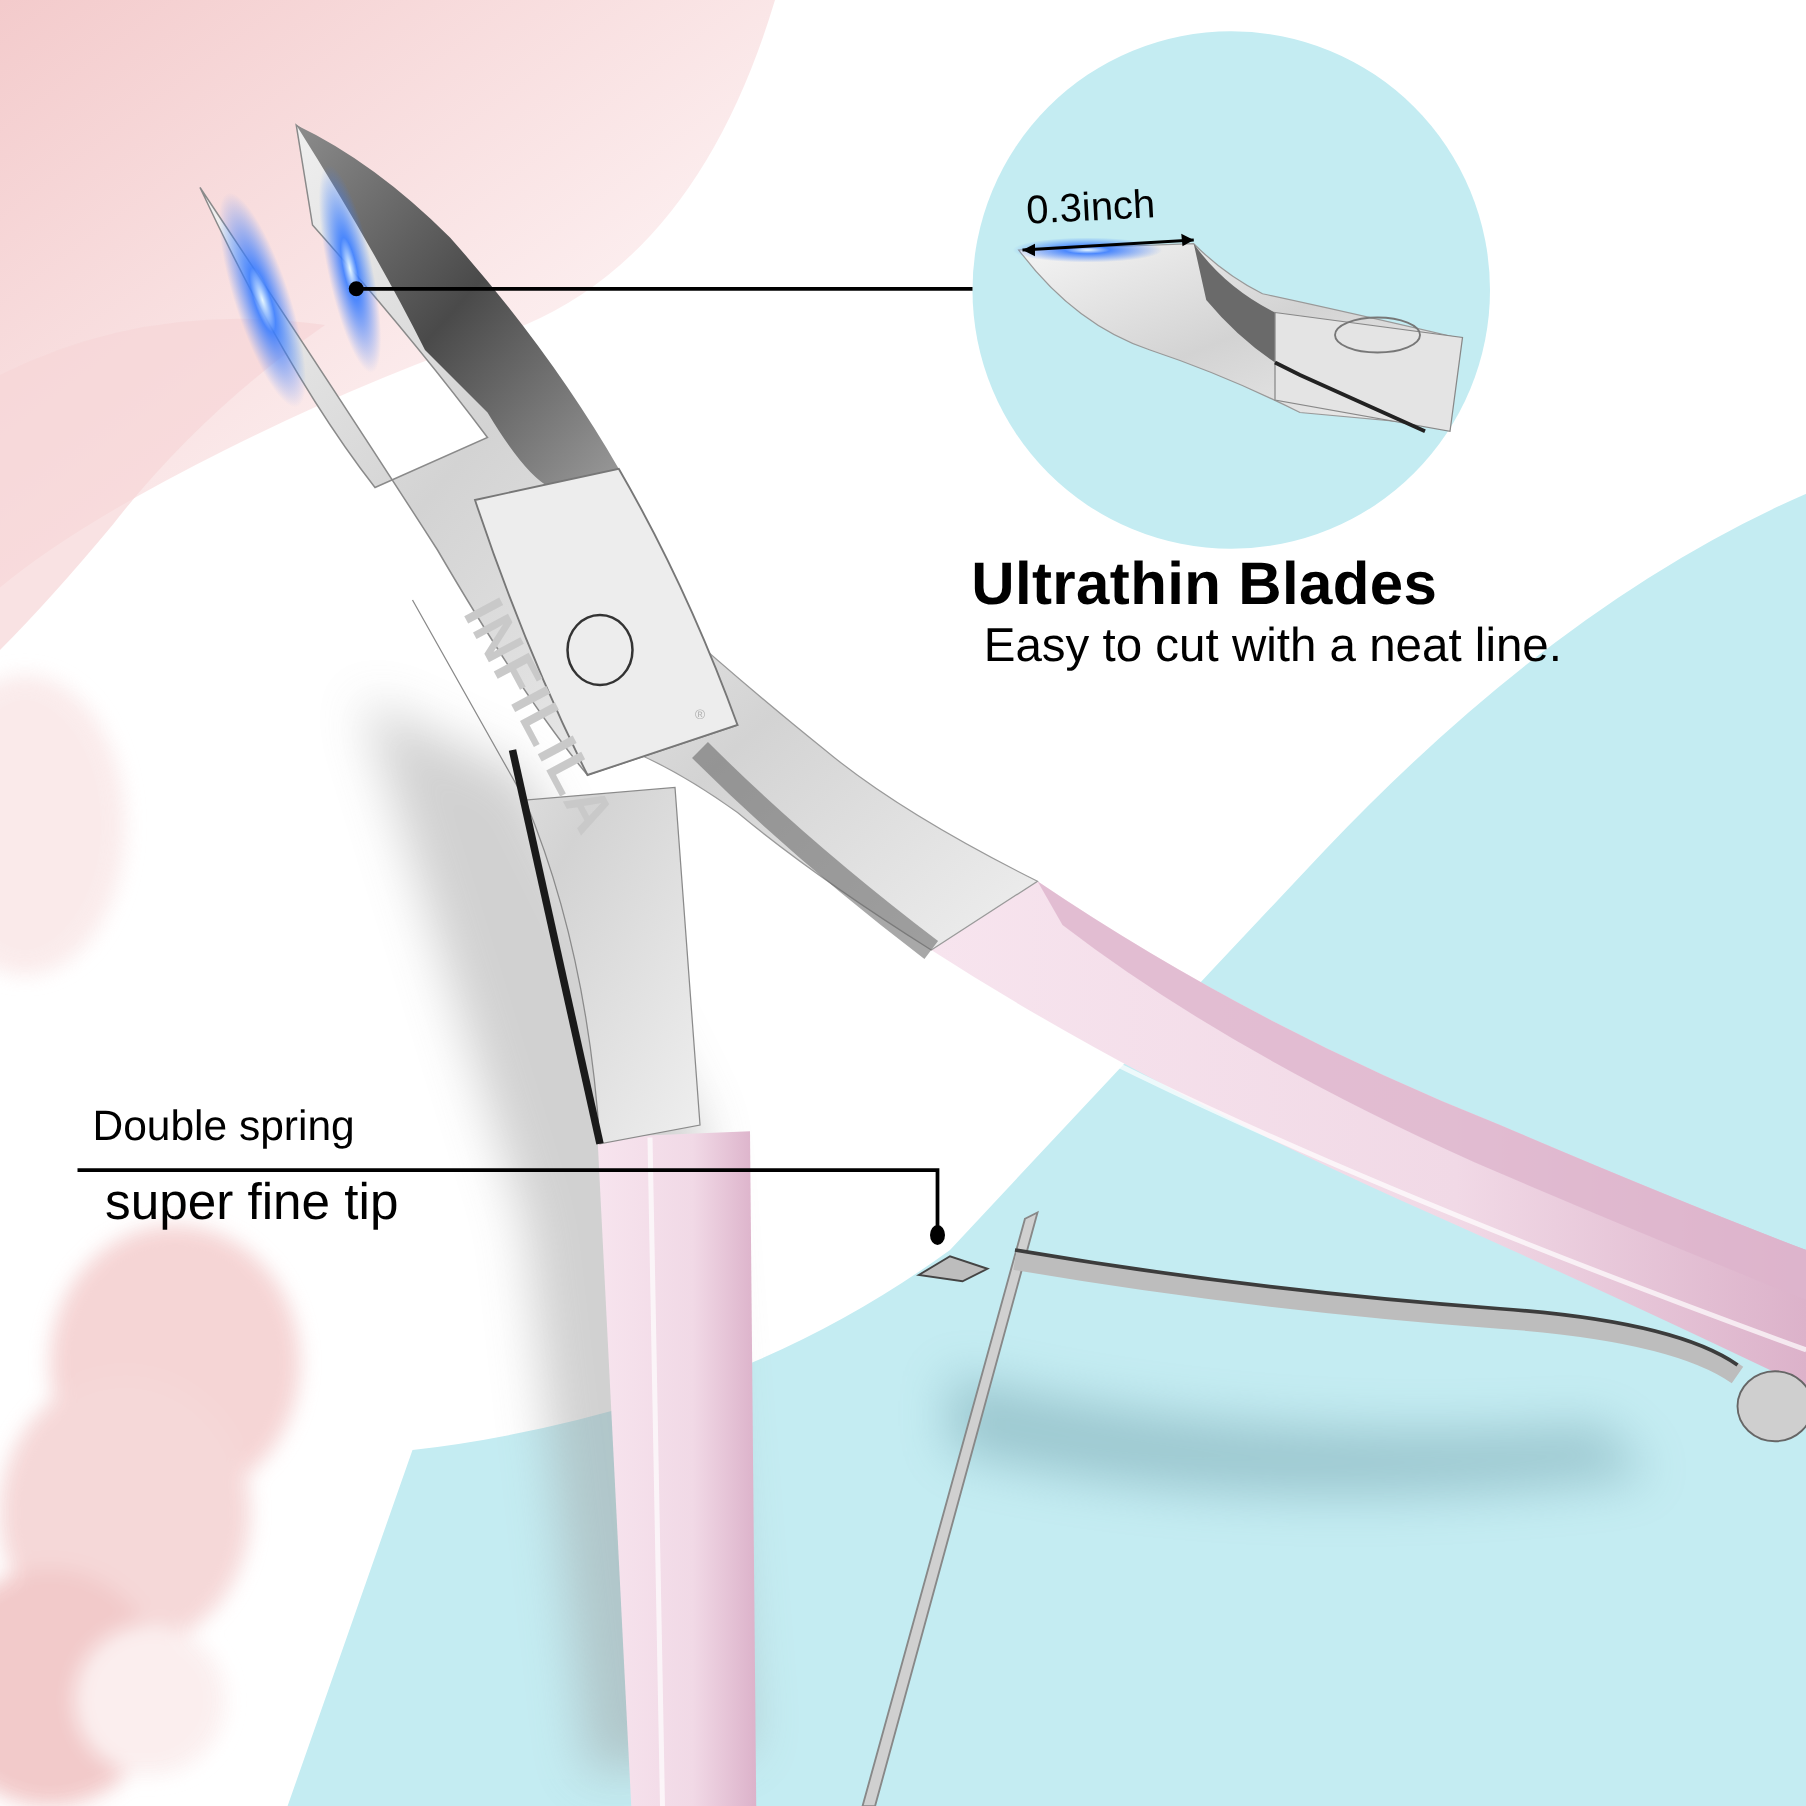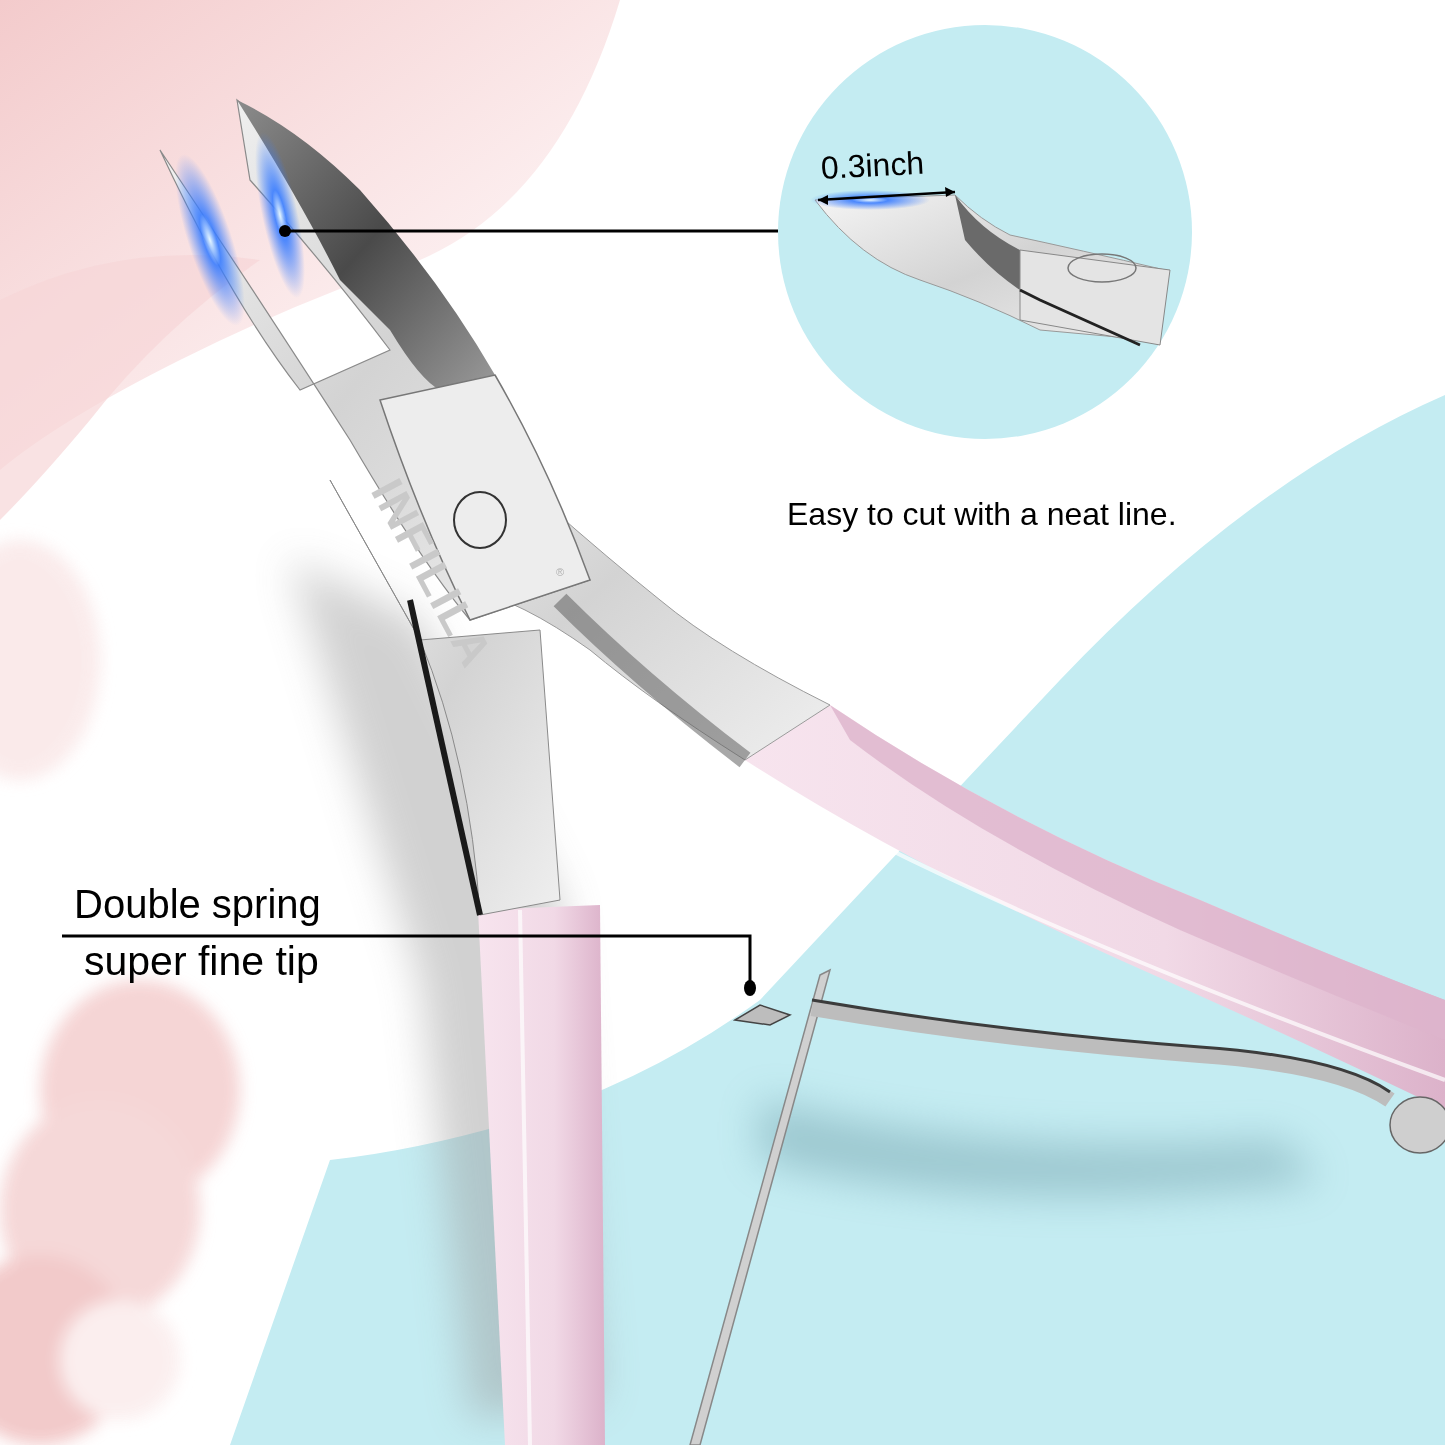--- a/index.html
+++ b/index.html
@@ -2,22 +2,22 @@
 <html><head>
   <meta charset="utf-8">
   <style>
     html, body { margin: 0; padding: 0; }
     body { width: 1445px; height: 1445px; overflow: hidden; background: #ffffff; position: relative; font-family: "Liberation Sans", sans-serif; }
     .stage { position: absolute; left: 0; top: 0; width: 1445px; height: 1445px; }
     .stage svg { position: absolute; left: 0; top: 0; }
     .txt { position: absolute; color: #000; font-family: "Liberation Sans", sans-serif; white-space: nowrap; }
     .measure { left: 822px; top: 150px; font-size: 32px; transform: rotate(-3deg); transform-origin: left bottom; }
     .title { left: 777px; top: 440px; font-size: 48px; font-weight: bold; letter-spacing: 0.3px; }
-    .subtitle { left: 787px; top: 496px; font-size: 32px; }
-    .spring1 { left: 74px; top: 882px; font-size: 40px; text-align: center; }
+    .subtitle { left: 787px; top: 496px; font-size: 38px; }
+    .spring1 { left: 74px; top: 882px; font-size: 34px; text-align: center; }
     .spring2 { left: 84px; top: 938px; font-size: 41px; }
     .brand { position: absolute; left: 408px; top: 470px; font-size: 46px; font-weight: bold; color: #c9c9c9; letter-spacing: 2px; transform: rotate(62deg); transform-origin: left top; font-family: "Liberation Sans", sans-serif; }
     .reg { position: absolute; left: 556px; top: 566px; font-size: 11px; color: #b0b0b0; }
   </style>
 </head>
 <body>
 
 <div class="stage">
   <svg width="1445" height="1445" viewBox="0 0 1445 1445">
     <defs>
@@ -129,16 +129,17 @@
     </g>
 
     <path d="M62 936 L750 936 L750 985" stroke="#000" stroke-width="3" fill="none"></path>
     <ellipse cx="750" cy="988" rx="6" ry="8" fill="#000"></ellipse>
   </svg>
 
   <div class="brand">INFILILA</div>
   <div class="reg">®</div>
 
   <div class="txt measure">0.3inch</div>
+  <div class="txt title">Ultrathin Blades</div>
   <div class="txt subtitle">Easy to cut with a neat line.</div>
   <div class="txt spring1">Double spring</div>
   <div class="txt spring2">super fine tip</div>
 </div>
 
 </body></html>

